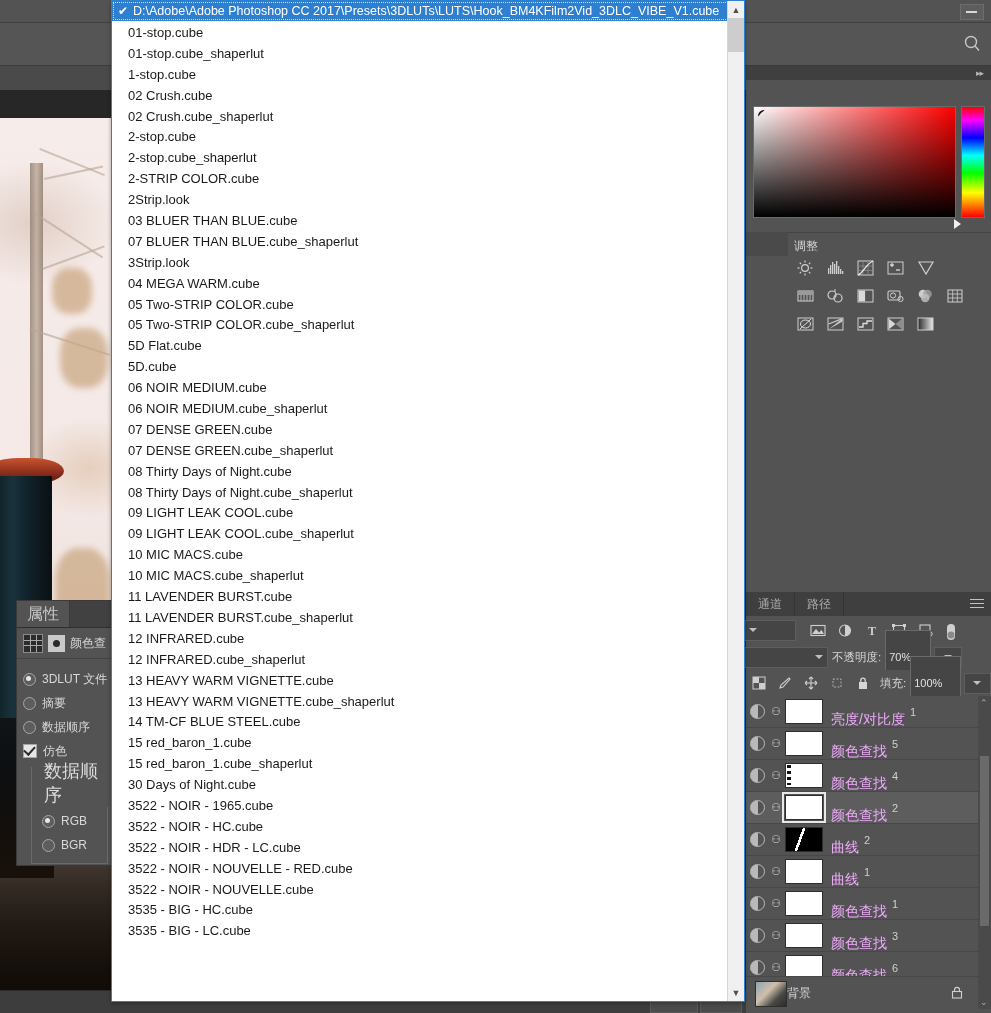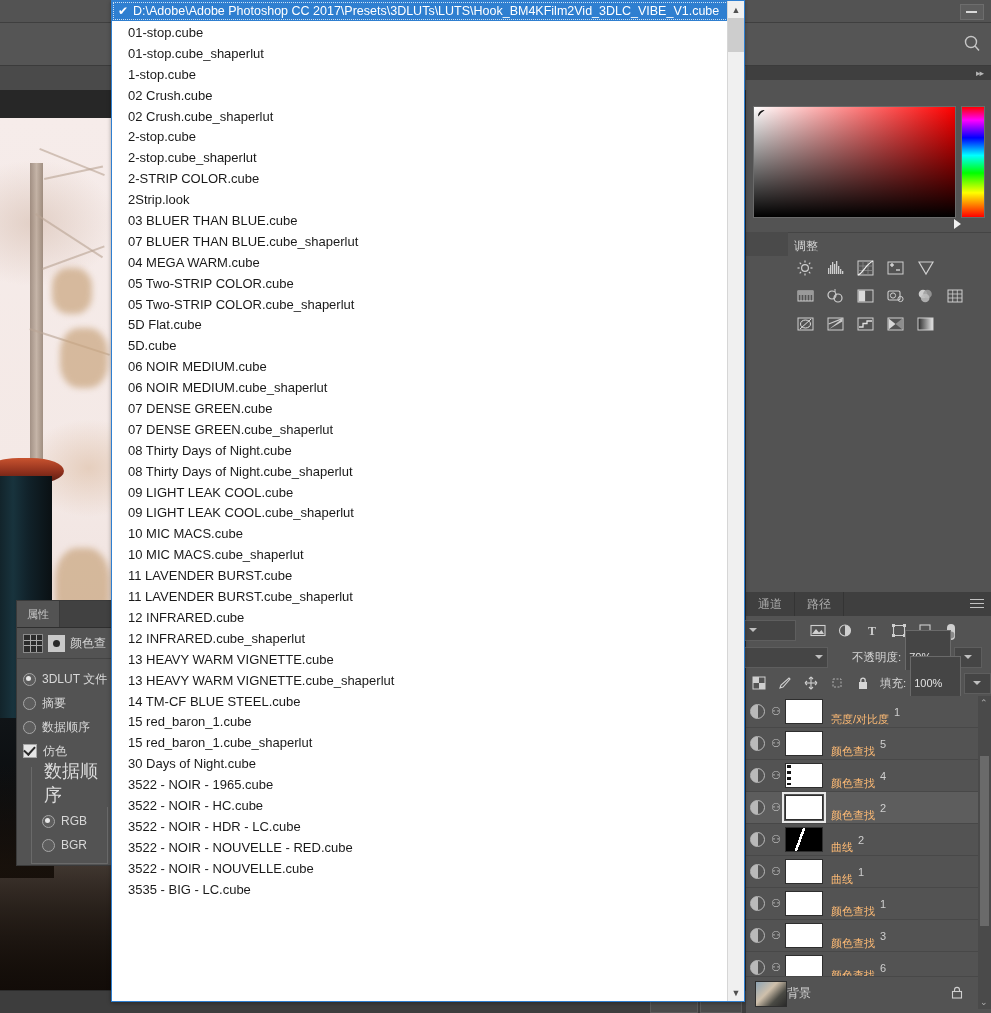--- a/index.html
+++ b/index.html
@@ -54,21 +54,21 @@
   }
   .photo .tw{position:absolute;background:#c9a57e;opacity:.7;border-radius:1px;}
 
   
   .props{
     position:absolute;left:16px;top:600px;width:95px;height:264px;
     background:#535353;border:1px solid #3a3a3a;border-right:none;
   }
   .props-tabs{height:26px;background:#414141;border-bottom:1px solid #2f2f2f;display:flex;}
   .props-tab{
-    padding:0 10px;height:26px;line-height:26px;font-size:11px;color:#c9c9c9;
+    padding:0 10px;height:26px;line-height:26px;font-size:16px;color:#c9c9c9;
     background:#535353;border-right:1px solid #3a3a3a;
   }
   .props-sub{height:30px;display:flex;align-items:center;gap:5px;padding:0 6px;border-bottom:1px solid #444;}
   .grid-ico{width:19px;height:17px;background:#2b2b2b;border:1px solid #8a8a8a;position:relative;}
   .grid-ico::before,.grid-ico::after{content:"";position:absolute;background:#a9a9a9;}
   .grid-ico::before{left:0;top:5px;width:100%;height:1px;box-shadow:0 5px 0 #a9a9a9;}
   .grid-ico::after{top:0;left:6px;width:1px;height:100%;box-shadow:6px 0 0 #a9a9a9;}
   .dot-ico{width:19px;height:17px;background:#c9c9c9;display:flex;align-items:center;justify-content:center;}
   .dot-ico i{width:7px;height:7px;border-radius:50%;background:#2a2a2a;display:block;}
   .props-subtext{font-size:12px;color:#d5d5d5;white-space:nowrap;}
@@ -131,21 +131,21 @@
   .layer.selected{background:#5d5d5d;}
   .layer .eye{width:22px;display:flex;justify-content:center;align-items:center;}
   .eye-g{width:13px;height:13px;border-radius:50%;border:1px solid #b9b9b9;background:linear-gradient(90deg,#b9b9b9 50%,#535353 50%);}
   .layer .link{width:16px;display:flex;justify-content:center;color:#c5c5c5;font-size:11px;}
   .thumb{width:36px;height:23px;background:#fff;border:1px solid #2e2e2e;flex:none;margin-left:1px;}
   .thumb.sel-ring{box-shadow:0 0 0 1px #535353,0 0 0 3px #e8e8e8;}
   .thumb.curve2{background:linear-gradient(110deg,#000 0 38%,#fff 38% 44%,#000 44% 100%);}
   .thumb.lut4{background:#fff;position:relative;}
   .thumb.lut4::before{content:"";position:absolute;left:1px;top:1px;width:4px;height:20px;
      background:repeating-linear-gradient(180deg,#111 0 3px,#fff 3px 6px);}
-  .layer .lname{margin-left:8px;font-size:11px;color:#fdba74;white-space:nowrap;margin-top:16px;}
+  .layer .lname{margin-left:8px;font-size:14px;color:#f0abfc;white-space:nowrap;margin-top:16px;}
   .layer .lnum{margin-left:5px;font-size:11px;color:#cfcfcf;}
   .bg-layer{position:absolute;left:0;top:384px;width:245px;height:33px;background:#535353;display:flex;align-items:center;border-top:1px solid #484848;}
   .bg-thumb{width:30px;height:24px;margin-left:9px;border:1px solid #2e2e2e;
      background:linear-gradient(135deg,#8ea4b4,#cfc0ab 40%,#4a4a44 70%,#2a2a2a);}
   .lock-ico{position:absolute;right:28px;top:9px;width:12px;height:13px;}
   .lyr-scroll{position:absolute;right:0;top:104px;width:13px;height:313px;background:#4a4a4a;}
   .lyr-scroll .arrow{position:absolute;left:2px;font-size:9px;color:#b0b0b0;}
   .lyr-scroll .thumbbar{position:absolute;left:2px;top:60px;width:9px;height:170px;background:#6a6a6a;}
 
   
@@ -501,21 +501,21 @@
                 <circle cx="6" cy="12" r="3.4" fill="#8a8a8a"></circle>
               </svg>
           </span>
         </div>
       </div>
 
       <div class="lyr-row2">
         <div class="mini-sel" style="width:120px;margin-left:-48px;justify-content:flex-end;">
           <span class="caret"></span>
         </div>
-        <span class="lbl" style="margin-left:24px;">不透明度:</span>
+        <span class="lbl" style="margin-left:4px;">不透明度:</span>
         <div class="num-field" style="margin-left:4px;width:38px;">70%</div>
         <div class="mini-sel" style="width:18px;margin-left:3px;justify-content:center;">
           <span class="caret" style="margin:0;"></span>
         </div>
       </div>
 
       <div class="lyr-row3">
         <div style="display:flex;gap:10px;margin-left:6px;align-items:center;">
           <span class="ticon">
             <svg width="14" height="14" viewBox="0 0 14 14">
@@ -675,20 +675,21 @@
         <div class="dd-item">01-stop.cube_shaperlut</div>
         <div class="dd-item">1-stop.cube</div>
         <div class="dd-item">02 Crush.cube</div>
         <div class="dd-item">02 Crush.cube_shaperlut</div>
         <div class="dd-item">2-stop.cube</div>
         <div class="dd-item">2-stop.cube_shaperlut</div>
         <div class="dd-item">2-STRIP COLOR.cube</div>
         <div class="dd-item">2Strip.look</div>
         <div class="dd-item">03 BLUER THAN BLUE.cube</div>
         <div class="dd-item">07 BLUER THAN BLUE.cube_shaperlut</div>
+        <div class="dd-item">3Strip.look</div>
         <div class="dd-item">04 MEGA WARM.cube</div>
         <div class="dd-item">05 Two-STRIP COLOR.cube</div>
         <div class="dd-item">05 Two-STRIP COLOR.cube_shaperlut</div>
         <div class="dd-item">5D Flat.cube</div>
         <div class="dd-item">5D.cube</div>
         <div class="dd-item">06 NOIR MEDIUM.cube</div>
         <div class="dd-item">06 NOIR MEDIUM.cube_shaperlut</div>
         <div class="dd-item">07 DENSE GREEN.cube</div>
         <div class="dd-item">07 DENSE GREEN.cube_shaperlut</div>
         <div class="dd-item">08 Thirty Days of Night.cube</div>
@@ -705,20 +706,21 @@
         <div class="dd-item">13 HEAVY WARM VIGNETTE.cube_shaperlut</div>
         <div class="dd-item">14 TM-CF BLUE STEEL.cube</div>
         <div class="dd-item">15 red_baron_1.cube</div>
         <div class="dd-item">15 red_baron_1.cube_shaperlut</div>
         <div class="dd-item">30 Days of Night.cube</div>
         <div class="dd-item">3522 - NOIR - 1965.cube</div>
         <div class="dd-item">3522 - NOIR - HC.cube</div>
         <div class="dd-item">3522 - NOIR - HDR - LC.cube</div>
         <div class="dd-item">3522 - NOIR - NOUVELLE - RED.cube</div>
         <div class="dd-item">3522 - NOIR - NOUVELLE.cube</div>
+        <div class="dd-item">3535 - BIG - HC.cube</div>
         <div class="dd-item">3535 - BIG - LC.cube</div>
       </div>
     <div class="dd-sb">
       <div class="sb-up">▲</div>
       <div class="sb-thumb"></div>
       <div class="sb-dn">▼</div>
     </div>
   </div>
 
 </div>

